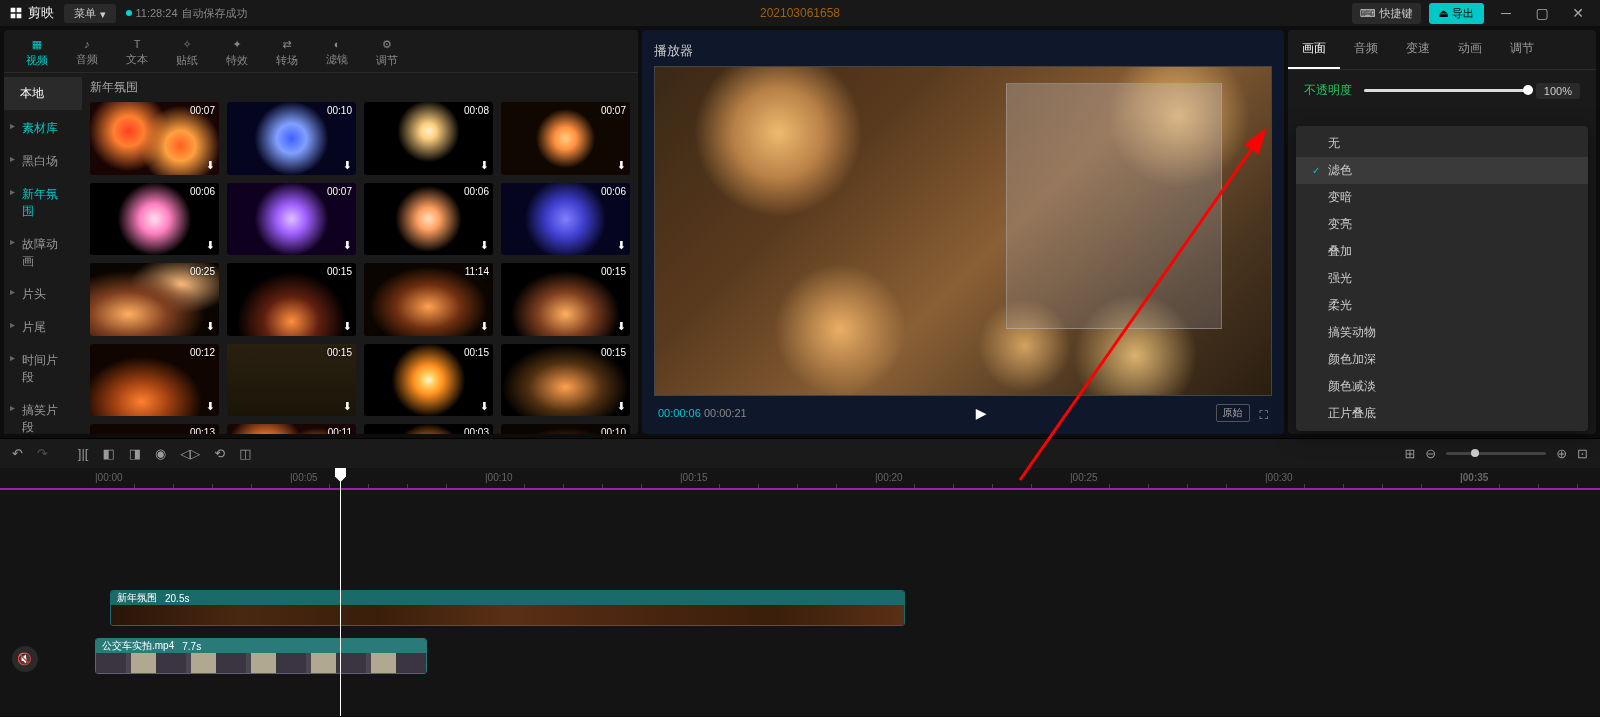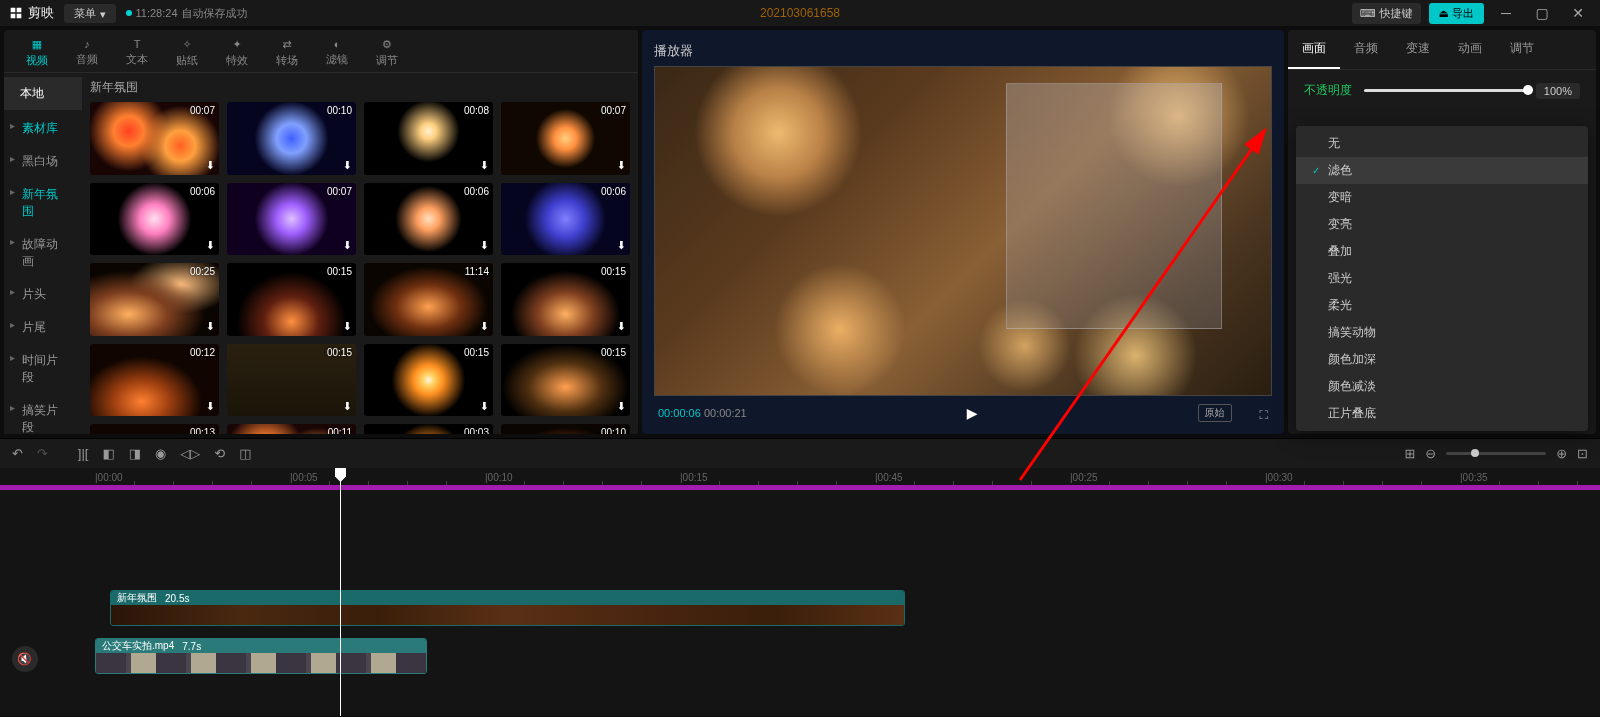--- a/index.html
+++ b/index.html
@@ -60,21 +60,21 @@
  radial-gradient(circle at 30% 80%,rgba(255,190,110,.85) 0%,transparent 13%),
  radial-gradient(circle at 60% 85%,rgba(255,200,120,.7) 0%,transparent 10%),
  radial-gradient(circle at 78% 88%,rgba(255,210,130,.8) 0%,transparent 11%),
  linear-gradient(135deg,#3a2815 0%,#5a3a1e 30%,#8a6035 55%,#4a3520 80%,#2a1e10 100%)}
 .preview-door{position:absolute;right:8%;top:5%;width:35%;height:75%;background:linear-gradient(180deg,rgba(200,200,210,.3),rgba(150,150,160,.25));border:1px solid rgba(180,180,190,.4)}
 .player-controls{display:flex;align-items:center;padding:8px 4px 0;gap:8px}
 .timecode{font-size:11px}
 .tc-cur{color:#00c8c8}
 .tc-dur{color:#888}
 .play-btn{margin:0 auto;color:#fff;font-size:14px}
-.pc-right{display:flex;gap:28px;align-items:flex-end;color:#aaa}
+.pc-right{display:flex;gap:10px;align-items:flex-end;color:#aaa}
 .ratio-btn{border:1px solid #555;padding:1px 6px;font-size:10px;border-radius:2px}
 
 .right-panel{width:308px;background:#1a1a1a;border-radius:4px;display:flex;flex-direction:column;position:relative}
 .rp-tabs{display:flex;border-bottom:1px solid #2a2a2a}
 .rp-tab{padding:10px 14px;font-size:12px;color:#999;cursor:pointer}
 .rp-tab.active{color:#fff;border-bottom:2px solid #fff}
 .rp-body{padding:12px 16px;display:flex;flex-direction:column;gap:14px}
 .rp-row{display:flex;align-items:center;gap:8px}
 .rp-label{width:52px;color:#22c55e;font-size:12px}
 .slider{flex:1;height:3px;background:#444;border-radius:2px;position:relative}
@@ -88,21 +88,21 @@
 .select-box{flex:1;background:#2a2a2a;padding:4px 8px;border-radius:3px;font-size:11px;color:#aaa;display:flex;justify-content:space-between;align-items:center}
 
 .timeline-toolbar{height:30px;background:#1a1a1a;display:flex;align-items:center;padding:0 12px;gap:14px;border-top:1px solid #000}
 .tl-tool{color:#999;font-size:13px;cursor:pointer}
 .tl-tools-group{display:flex;gap:14px;margin-left:16px}
 .tl-right{margin-left:auto;display:flex;align-items:center;gap:10px}
 .zoom-slider{width:100px;height:3px;background:#444;border-radius:2px;position:relative}
 .zoom-thumb{position:absolute;width:8px;height:8px;background:#ccc;border-radius:50%;top:-3px;left:25%}
 
 .timeline{flex:1;background:#141414;height:248px;position:relative;overflow:hidden}
-.ruler{height:22px;position:relative;border-bottom:5px solid #a21caf}
+.ruler{height:22px;position:relative;border-bottom:2px solid #a21caf}
 .ruler-mark{position:absolute;top:4px;font-size:10px;color:#666}
 .ruler-tick{position:absolute;bottom:0;width:1px;height:4px;background:#444}
 .playhead{position:absolute;top:0;bottom:0;width:1px;background:#fff;z-index:5}
 .playhead-head{position:absolute;top:0;left:-5px;width:11px;height:14px;background:#fff;clip-path:polygon(0 0,100% 0,100% 60%,50% 100%,0 60%)}
 .tracks{position:relative;padding-top:100px}
 .track{height:42px;margin-bottom:6px;position:relative}
 .track-mute{position:absolute;left:12px;width:26px;height:26px;background:#2a2a2a;border-radius:50%;display:flex;align-items:center;justify-content:center;color:#aaa;font-size:12px;top:8px}
 .clip-bar{position:absolute;height:36px;border-radius:3px;overflow:hidden;border:1px solid #1a6a6a}
 .clip-bar-header{height:14px;background:#1a6a6a;color:#fff;font-size:10px;padding:0 6px;display:flex;align-items:center;gap:8px}
 .clip-bar-body{height:22px;background:#0a3a3a}
@@ -426,36 +426,36 @@
       <div class="ruler-mark" style="left: 485px;">|00:10</div>
       <div class="ruler-tick" style="left: 524px;"></div>
       <div class="ruler-tick" style="left: 563px;"></div>
       <div class="ruler-tick" style="left: 602px;"></div>
       <div class="ruler-tick" style="left: 641px;"></div>
       <div class="ruler-mark" style="left: 680px;">|00:15</div>
       <div class="ruler-tick" style="left: 719px;"></div>
       <div class="ruler-tick" style="left: 758px;"></div>
       <div class="ruler-tick" style="left: 797px;"></div>
       <div class="ruler-tick" style="left: 836px;"></div>
-      <div class="ruler-mark" style="left: 875px;">|00:45</div>
+      <div class="ruler-mark" style="left: 875px;">|00:20</div>
       <div class="ruler-tick" style="left: 914px;"></div>
       <div class="ruler-tick" style="left: 953px;"></div>
       <div class="ruler-tick" style="left: 992px;"></div>
       <div class="ruler-tick" style="left: 1031px;"></div>
       <div class="ruler-mark" style="left: 1070px;">|00:25</div>
       <div class="ruler-tick" style="left: 1109px;"></div>
       <div class="ruler-tick" style="left: 1148px;"></div>
       <div class="ruler-tick" style="left: 1187px;"></div>
       <div class="ruler-tick" style="left: 1226px;"></div>
       <div class="ruler-mark" style="left: 1265px;">|00:30</div>
       <div class="ruler-tick" style="left: 1304px;"></div>
       <div class="ruler-tick" style="left: 1343px;"></div>
       <div class="ruler-tick" style="left: 1382px;"></div>
       <div class="ruler-tick" style="left: 1421px;"></div>
-      <div class="ruler-mark" style="left: 1460px;">|00:35</div>
+      <div class="ruler-mark" style="left: 1460px; font-weight: bold;">|00:35</div>
       <div class="ruler-tick" style="left: 1499px;"></div>
       <div class="ruler-tick" style="left: 1538px;"></div>
       <div class="ruler-tick" style="left: 1577px;"></div>
     </div>
   <div class="playhead" style="left:340px">
     <div class="playhead-head"></div>
   </div>
   <div class="tracks">
     <div class="track">
       <div class="clip-bar" style="left:110px;width:795px">

